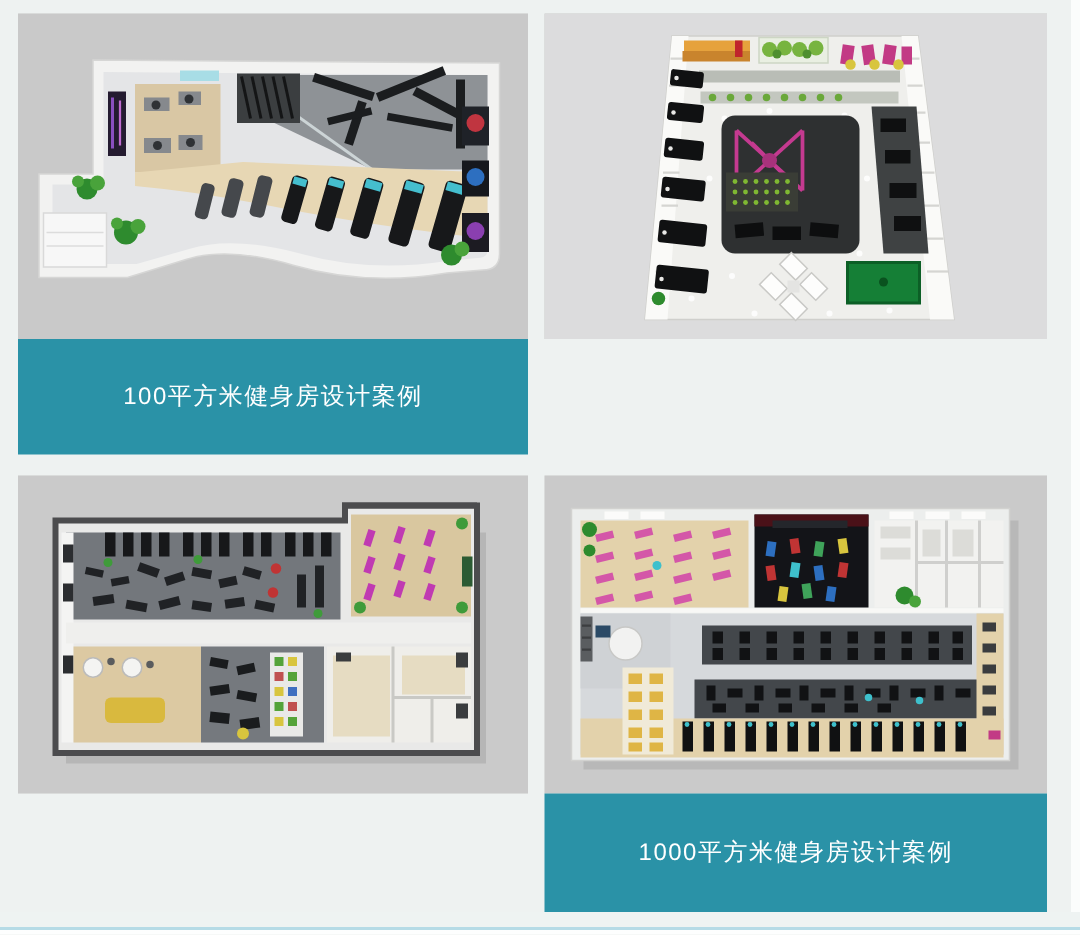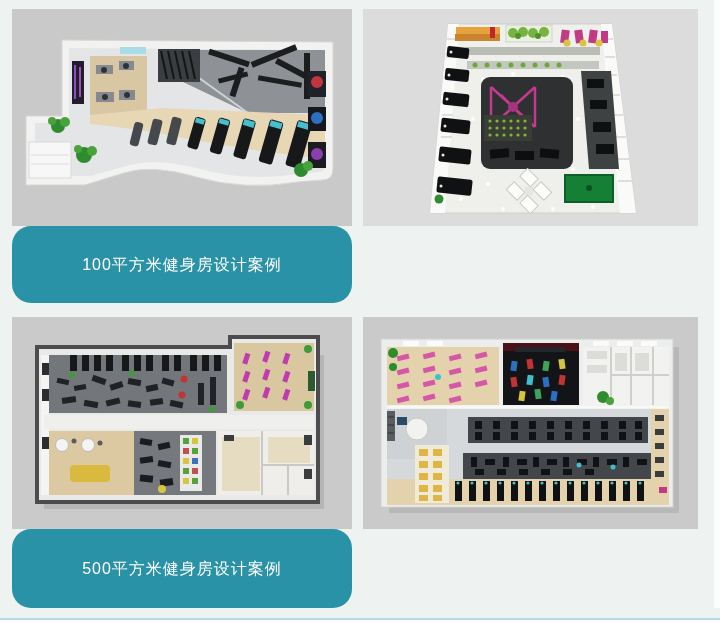--- a/index.html
+++ b/index.html
@@ -25,21 +25,20 @@
   .thumb{width:100%;overflow:hidden;background:#c9c9c9;}
   .row1 .thumb{height:217px;}
   .row2 .thumb{height:212px;}
   .thumb svg{display:block;width:100%;height:100%;}
   .caption{
     background:#2a92a7;
     color:#ffffff;
     text-align:center;
     font-size:16px;
     letter-spacing:1px;
-    border-radius:19px;
   }
   .row1 .caption{height:77px;line-height:77px;}
   .row2 .caption{height:79px;line-height:79px;}
   .footer{
     position:absolute;left:0;bottom:0;width:720px;height:15px;
     background:#eef3f2;
   }
   .divider{
     position:absolute;left:0;bottom:3px;width:720px;height:2px;
     background:#b5dbe6;
@@ -449,21 +448,20 @@
         </g>
         <g fill="#3a3c3e">
           <rect x="292" y="118" width="8" height="10"></rect>
             <rect x="292" y="152" width="8" height="10"></rect>
           <rect x="212" y="118" width="10" height="6"></rect>
         </g>
 
         <path d="M218,30 L218,20 L306,20" fill="none" stroke="#4c4c4e" stroke-width="4"></path>
       </svg>
     </div>
-    <div class="caption">500平方米健身房设计案例</div>
   </div>
 
   <div class="card row2">
     <div class="thumb">
       <svg viewBox="0 0 335 212" preserveAspectRatio="none">
         <rect x="0" y="0" width="335" height="212" fill="#cacaca"></rect>
 
         <rect x="26" y="30" width="290" height="166" fill="#b8b8b8"></rect>
 
         <rect x="18" y="22" width="292" height="168" fill="#eceeed" stroke="#d2d2d0"></rect>
@@ -648,20 +646,21 @@
             <rect x="292" y="112" width="9" height="6"></rect>
           <rect x="292" y="126" width="9" height="6"></rect>
             <rect x="292" y="140" width="9" height="6"></rect>
           <rect x="292" y="154" width="9" height="6"></rect>
         </g>
         <rect x="296" y="170" width="8" height="6" fill="#c23a85"></rect>
 
         <line x1="24" y1="90" x2="306" y2="90" stroke="#f8f8f6" stroke-width="3"></line>
       </svg>
     </div>
+    <div class="caption">1000平方米健身房设计案例</div>
   </div>
 
 </div>
 
 <div class="footer">
   <div class="divider"></div>
   <div class="below-divider"></div>
 </div>
 
 </body></html>

